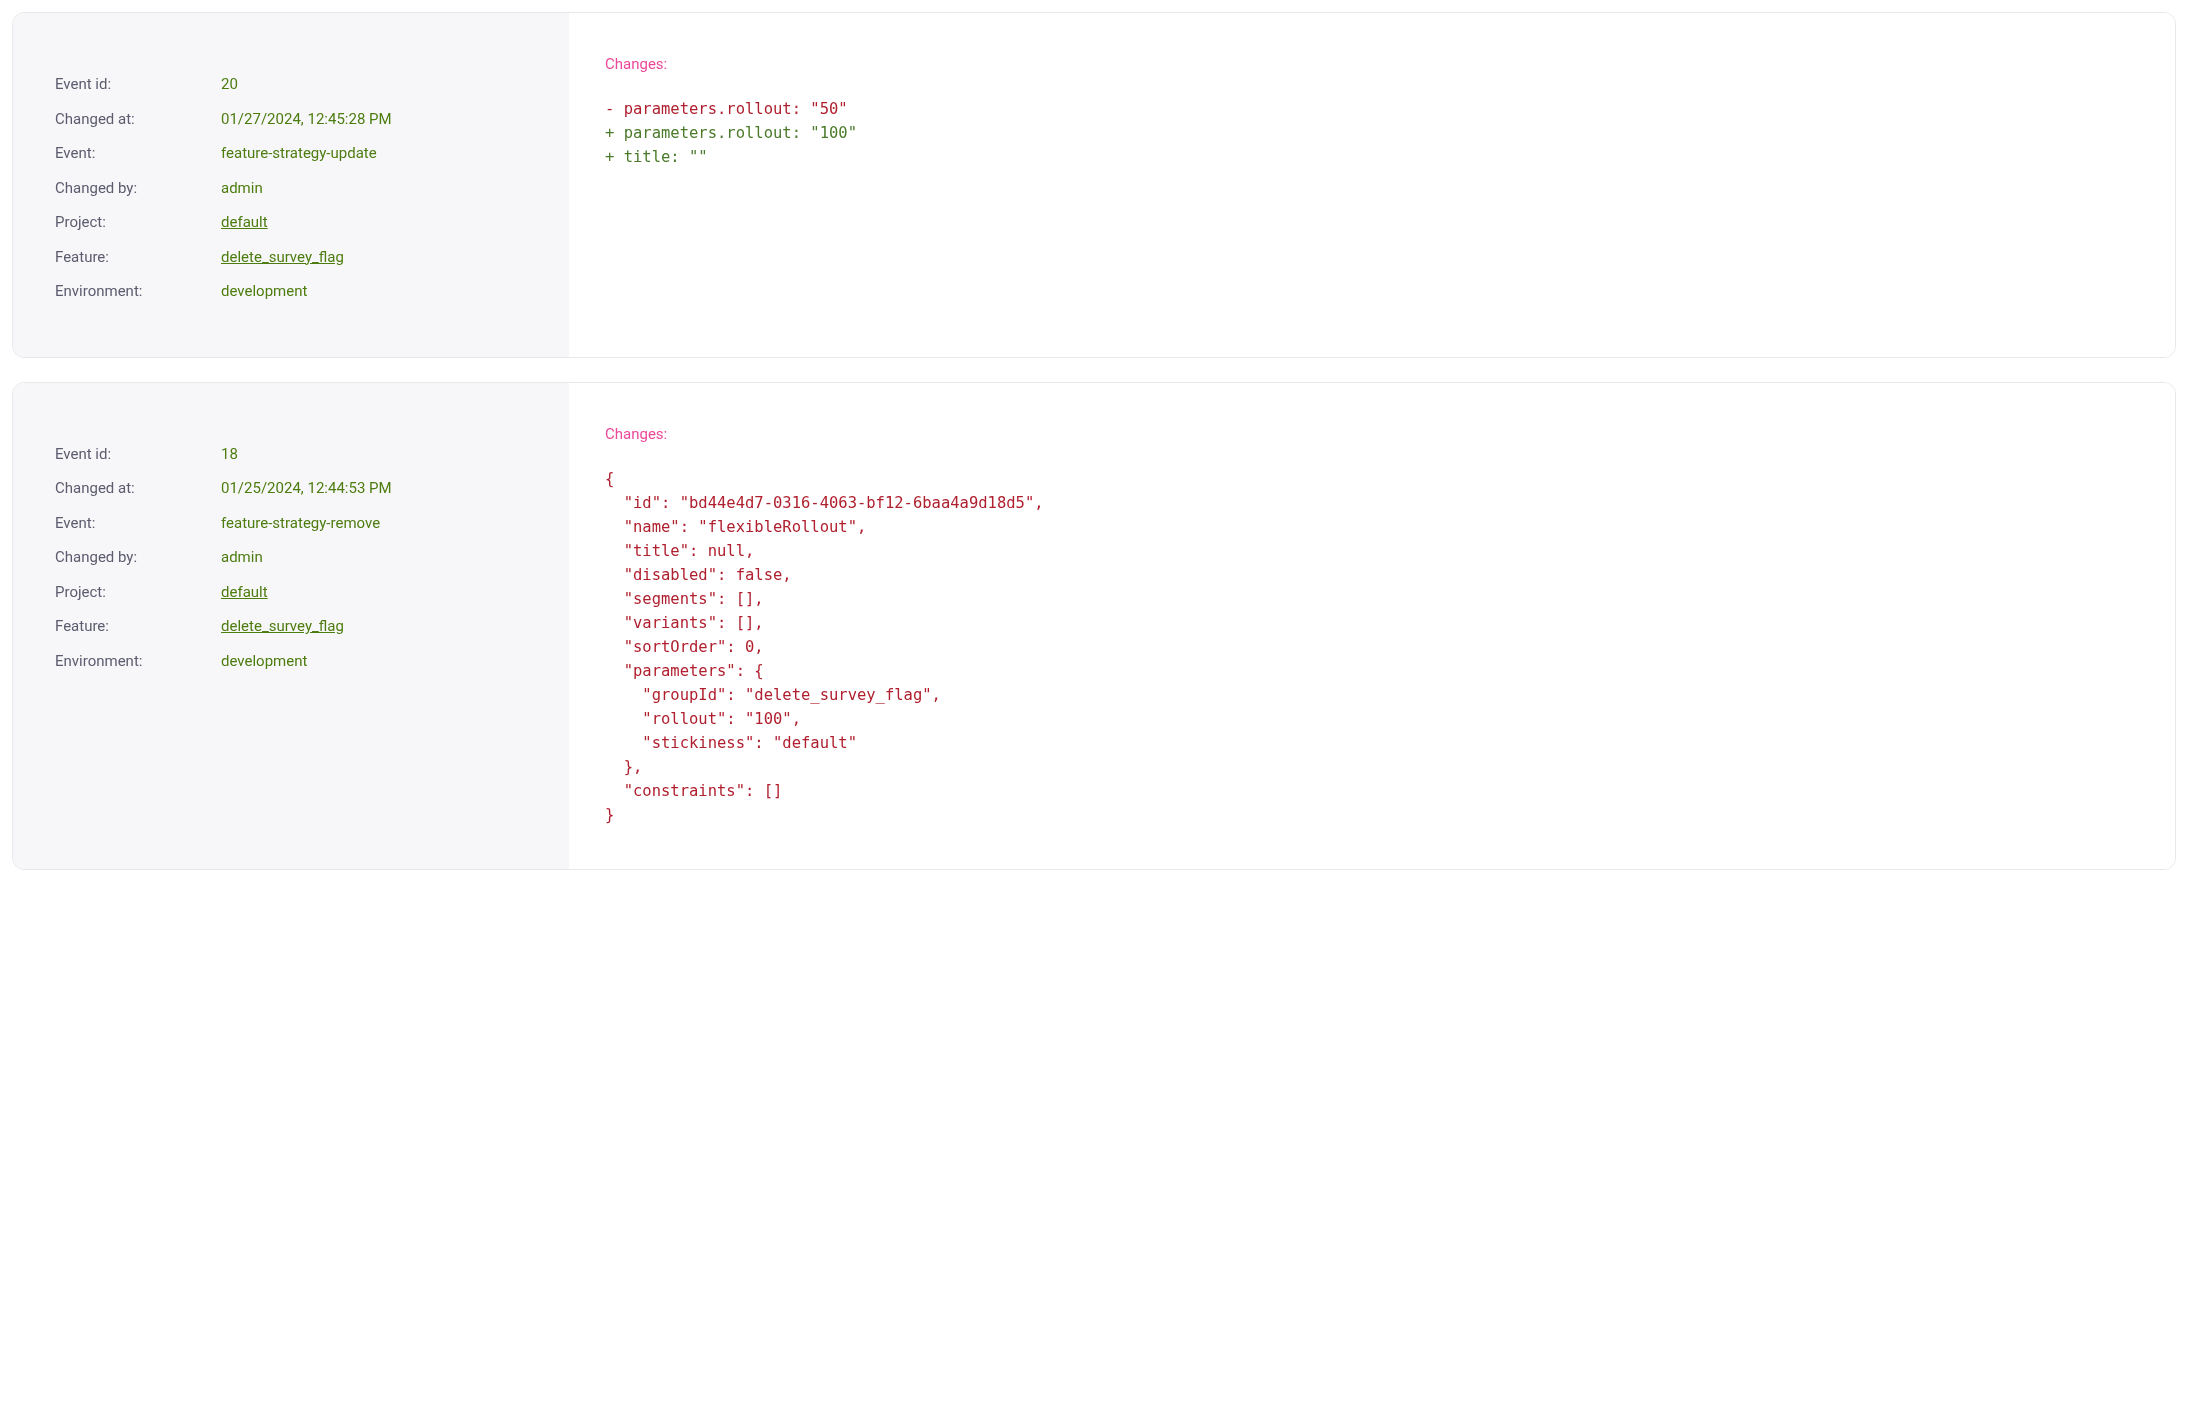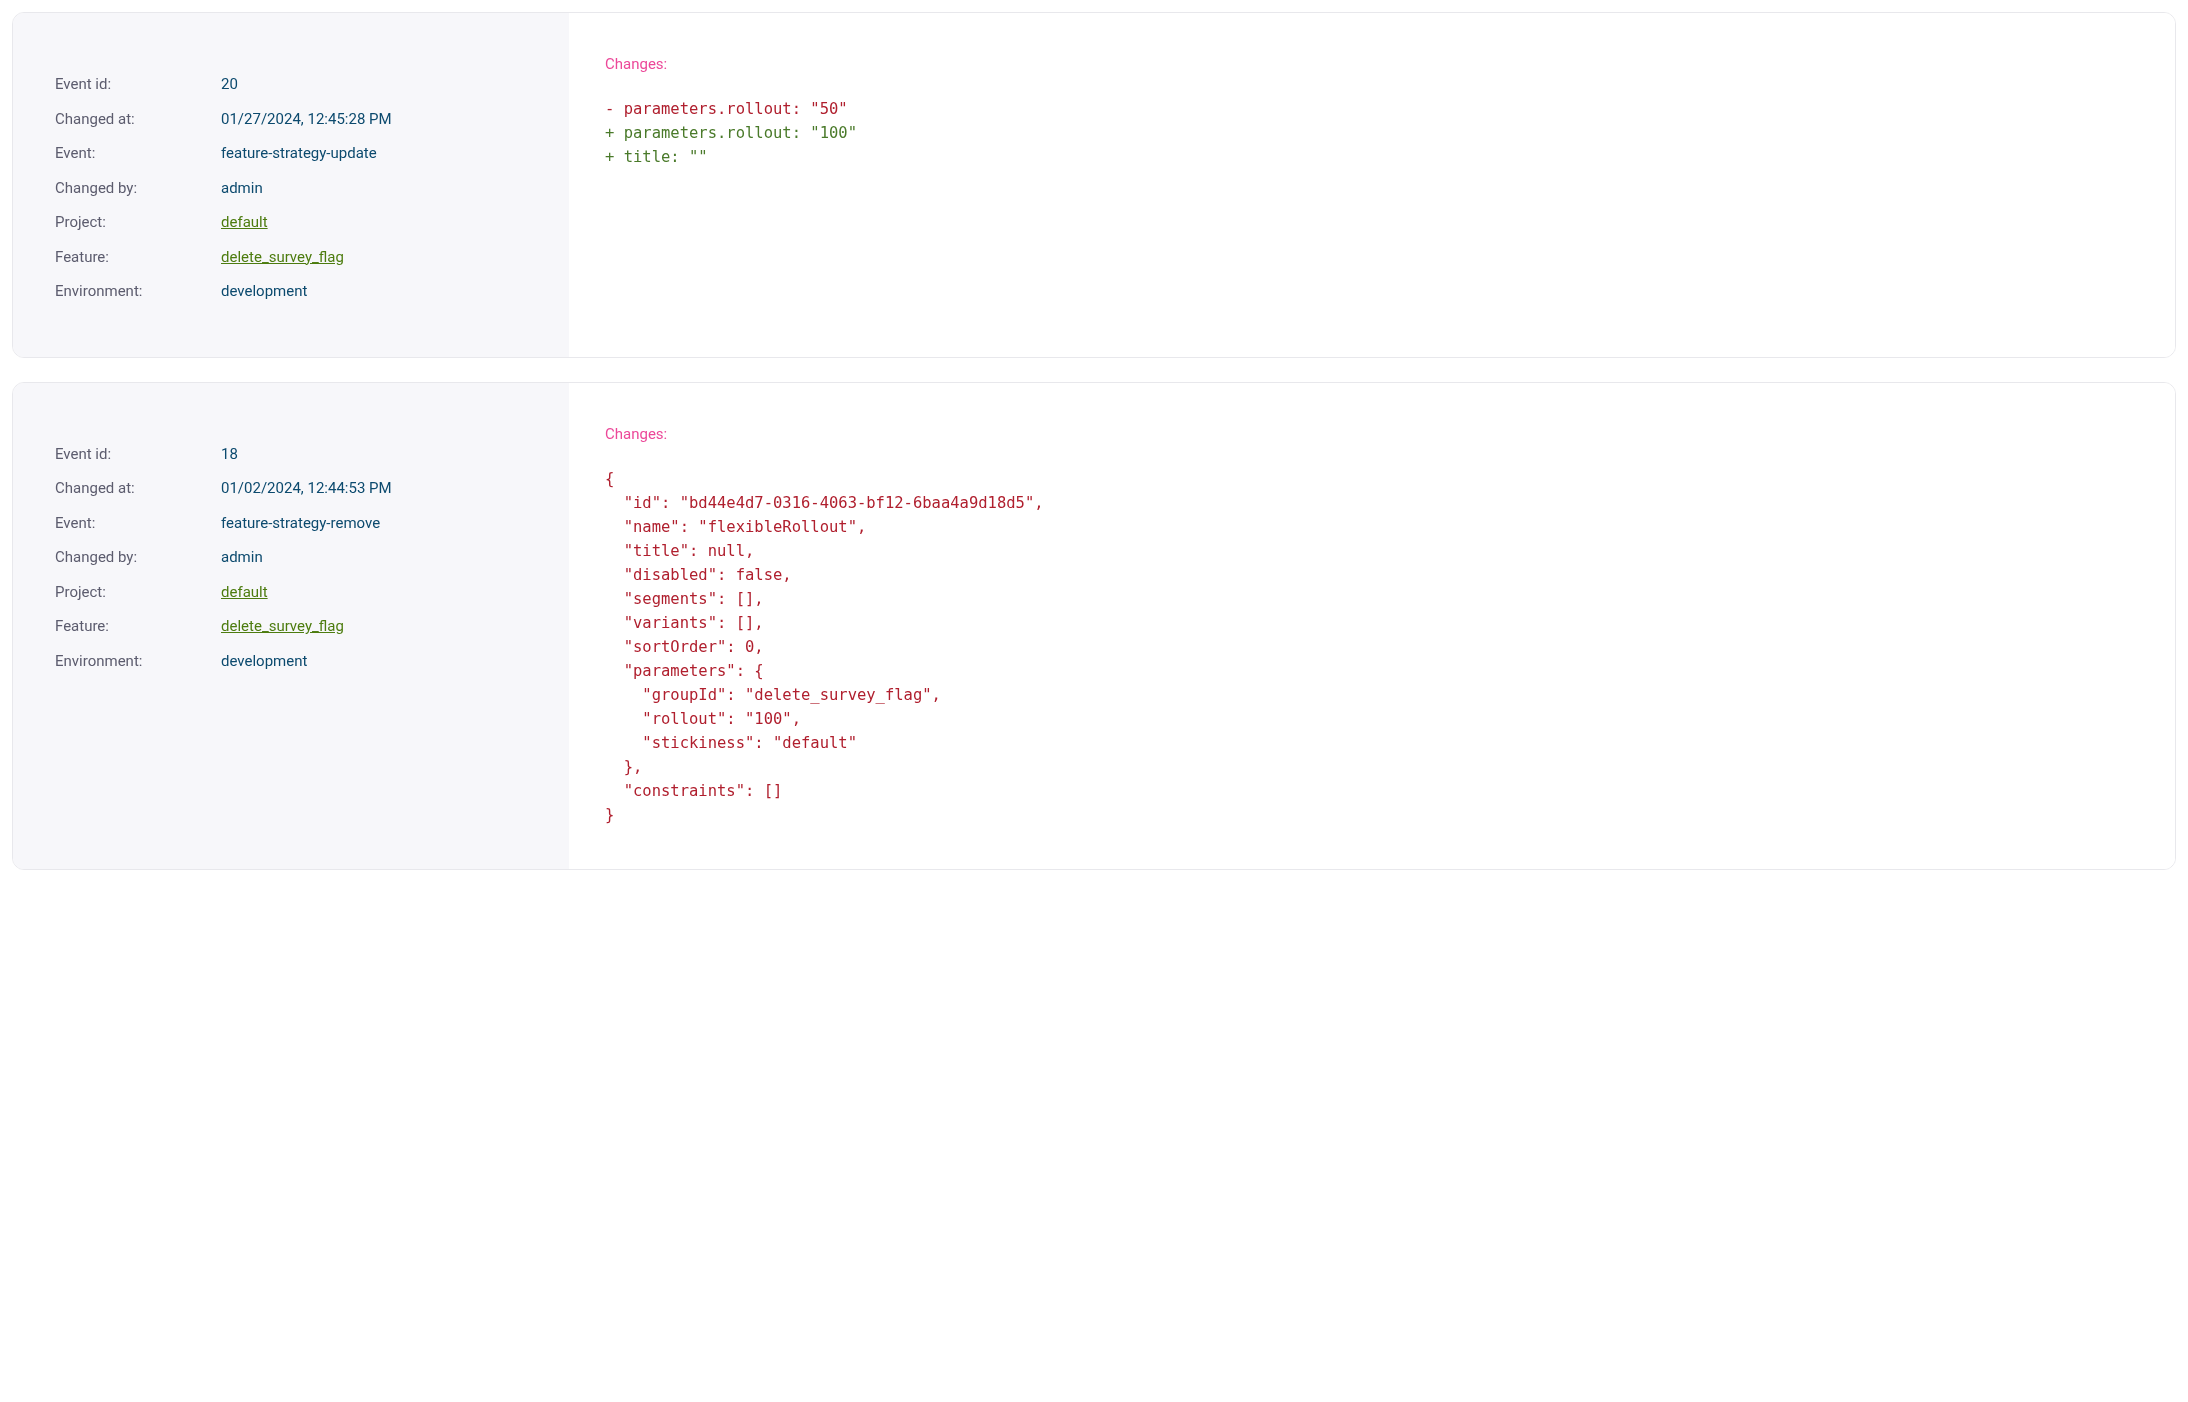--- a/index.html
+++ b/index.html
@@ -30,21 +30,21 @@
       display: flex;
       margin-bottom: 12px;
       line-height: 1.5;
     }
     .meta-label {
       color: #5c5c6e;
       width: 166px;
       flex-shrink: 0;
     }
     .meta-value {
-      color: #0c4a6e;
+      color: #4d7c0f;
     }
     .meta-link {
       color: #4d7c0f;
       text-decoration: underline;
       cursor: pointer;
     }
     .event-changes {
       background: #ffffff;
       padding: 42px 36px;
       flex: 1;
@@ -108,21 +108,21 @@
 </div>
 
 <div class="event-card">
   <div class="event-meta">
     <div class="meta-row">
       <span class="meta-label">Event id:</span>
       <span class="meta-value">18</span>
     </div>
     <div class="meta-row">
       <span class="meta-label">Changed at:</span>
-      <span class="meta-value">01/02/2024, 12:44:53 PM</span>
+      <span class="meta-value">01/25/2024, 12:44:53 PM</span>
     </div>
     <div class="meta-row">
       <span class="meta-label">Event:</span>
       <span class="meta-value">feature-strategy-remove</span>
     </div>
     <div class="meta-row">
       <span class="meta-label">Changed by:</span>
       <span class="meta-value">admin</span>
     </div>
     <div class="meta-row">

